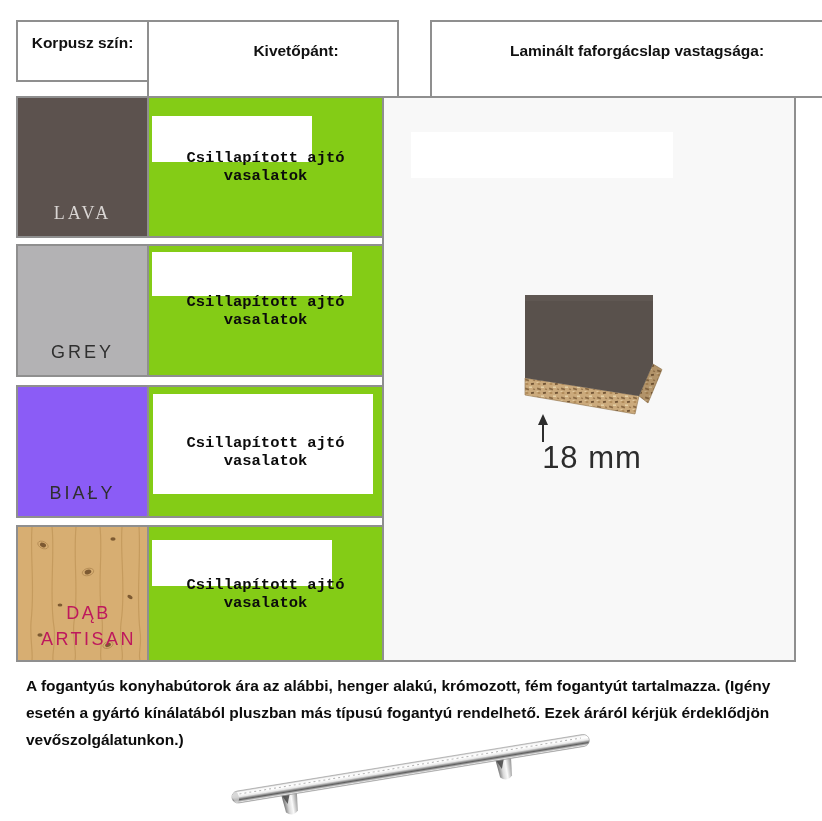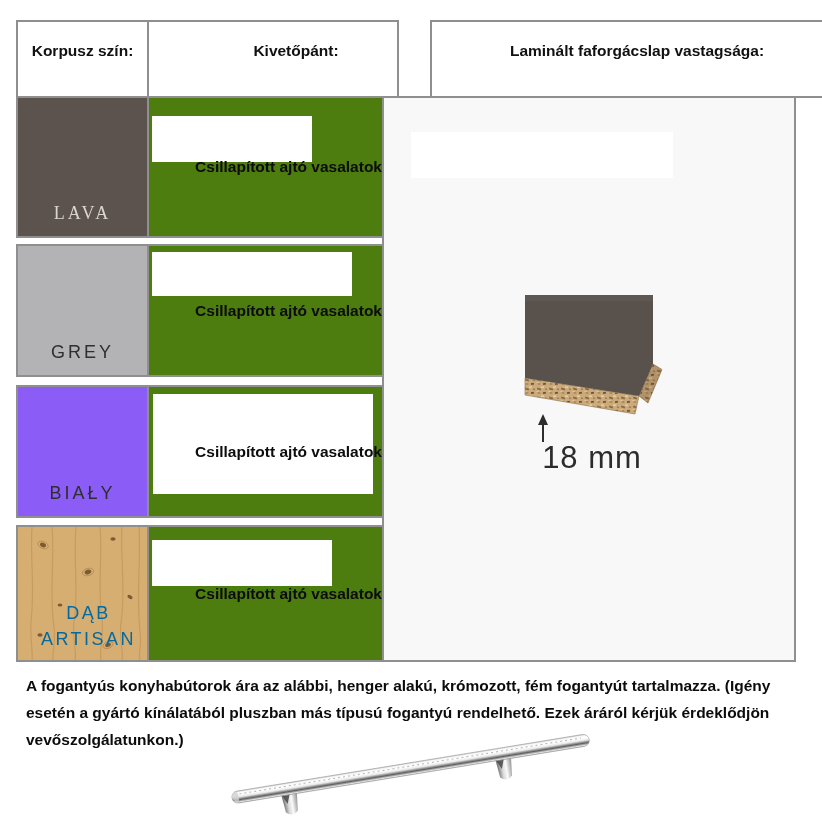--- a/index.html
+++ b/index.html
@@ -4,53 +4,53 @@
 <style>
   * { margin:0; padding:0; box-sizing:border-box; }
   html,body { background:#ffffff; }
   body { width:822px; height:821px; font-family:"Liberation Sans", sans-serif; }
   .stage { position:relative; width:822px; height:821px; background:#fff; overflow:hidden; }
 
   
   .cell { position:absolute; border:2px solid #8f8f8f; background:#fff; }
   .hdr  { display:flex; align-items:center; justify-content:center; padding-bottom:16px;
           font-weight:bold; font-size:15.5px; color:#111; text-align:center; }
-  .hinge { background:#4d7c0f; display:flex; align-items:center; justify-content:flex-end; }
+  .hinge { background:#84cc16; display:flex; align-items:center; justify-content:flex-end;font-family:Liberation Mono, monospace; }
   .hinge span { position:relative; z-index:2; font-weight:bold; font-size:15.5px; color:#0c0c0c; text-align:center; }
   .patch { position:absolute; background:#ffffff; z-index:1; }
 
   
   .swatch { overflow:hidden; }
   .swatch-label { position:absolute; left:0; right:0; bottom:12px; z-index:2;
                   text-align:center; font-size:18px; letter-spacing:3px; color:#2f2f2f; }
   #swatch-lava  { background:#5c524e; }
   #swatch-lava .swatch-label { color:#d9d5d3; }
   #swatch-grey  { background:#b3b2b4; }
   #swatch-bialy { background:#8b5cf6; }
-  #swatch-dab .swatch-label { color:#0369a1; bottom:8px; line-height:1.45; letter-spacing:2.5px; font-size:18px;padding-left:12px; }
+  #swatch-dab .swatch-label { color:#be185d; bottom:8px; line-height:1.45; letter-spacing:2.5px; font-size:18px;padding-left:12px; }
   #swatch-dab svg { position:absolute; inset:0; }
 
   
   #thickness-cell { background:#f8f8f8; }
   #board-svg  { position:absolute; left:128px; top:189px; }
   #up-arrow   { position:absolute; left:152px; top:316px; }
   #thickness-value { position:absolute; left:123px; top:342px; width:170px; text-align:center;
                      font-size:31px; font-weight:400; letter-spacing:1px; color:#2c2c2c; }
 
   
   .note { position:absolute; left:26px; top:672px; width:772px;
           font-weight:bold; font-size:15.5px; line-height:27px; color:#0c0c0c; }
   #handle-svg { position:absolute; left:218px; top:726px; }
 </style>
 </head>
 <body>
 
 <div class="stage">
 
-  <div class="cell hdr" style="left:16px;top:20px;width:133px;height:78px;">
+  <div class="cell hdr" style="left:16px;top:20px;width:133px;height:62px;">
     <span>Korpusz szín:</span>
   </div>
   <div class="cell hdr" style="left:147px;top:20px;width:252px;height:78px;padding-left:46px;">
     <span>Kivetőpánt:</span>
   </div>
   <div class="cell hdr" style="left:382px;top:20px;width:414px;height:78px;margin-left:48px;">
     <span>Laminált faforgácslap vastagsága:</span>
   </div>
 
   <div class="cell swatch" id="swatch-lava" style="left:16px;top:96px;width:133px;height:142px;font-family:Liberation Serif, serif;">

